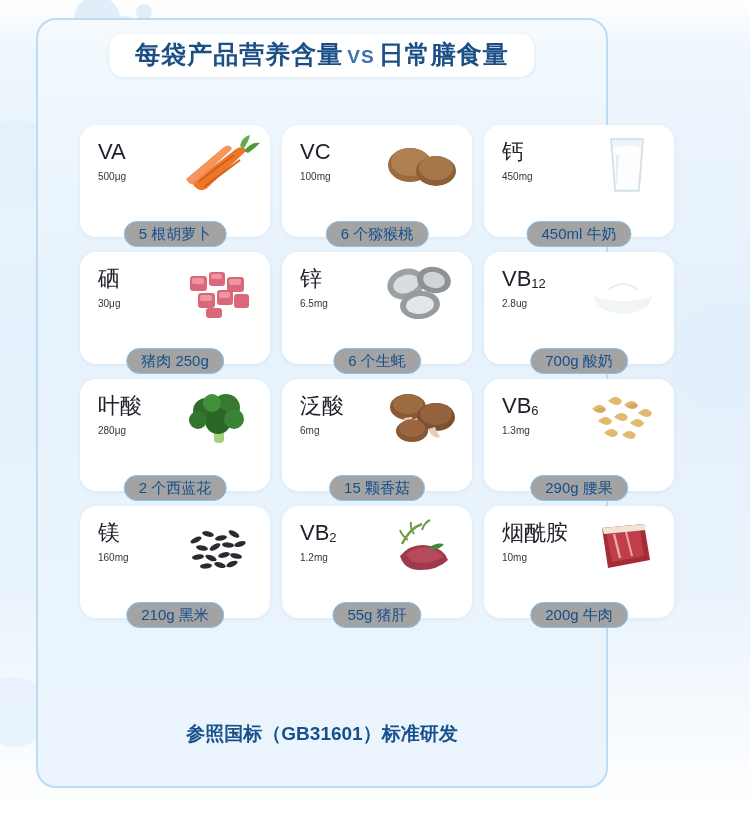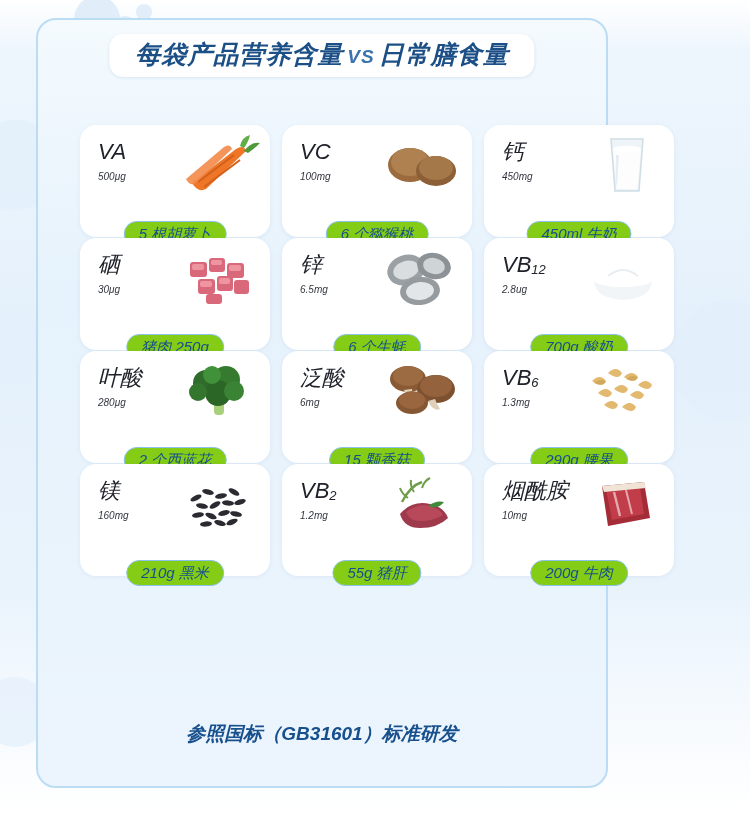--- a/index.html
+++ b/index.html
@@ -38,21 +38,20 @@
   #panel {
     position: absolute;
     left: 36px;
     top: 18px;
     width: 572px;
     height: 770px;
     box-sizing: border-box;
     border: 2px solid #bcdcf4;
     border-radius: 20px;
     background: linear-gradient(180deg, #f4fafe 0%, #e6f2fc 35%, #ecf5fd 100%);
-    font-style: italic;
   }
 
   
   #title-wrap {
     position: absolute;
     left: 50%;
     transform: translateX(-50%);
     top: 14px;
     padding: 8px 26px 10px 26px;
     background: #ffffff;
@@ -75,21 +74,21 @@
   }
 
   
   #grid {
     position: absolute;
     left: 42px;
     top: 105px;
     width: 596px;
     display: flex;
     flex-wrap: wrap;
-    gap: 1px 12px;
+    gap: 15px 12px;
   }
   .card {
     position: relative;
     box-sizing: border-box;
     width: 190px;
     height: 112px;
     background: #ffffff;
     border-radius: 16px;
     box-shadow: 0 1px 4px rgba(80,130,180,.10);
   }
@@ -125,21 +124,21 @@
     height: 62px;
   }
   .card .equiv {
     position: absolute;
     left: 50%;
     transform: translateX(-50%);
     bottom: -10px;
     padding: 4px 14px;
     border: 1.5px solid #8cc2ea;
     border-radius: 13px;
-    background: #84cc16;
+    background: #a3a3a3;
     font-size: 15px;
     color: #15508c;
     white-space: nowrap;
     line-height: 1.1;
   }
 
   
   #footer {
     position: absolute;
     left: 0;

